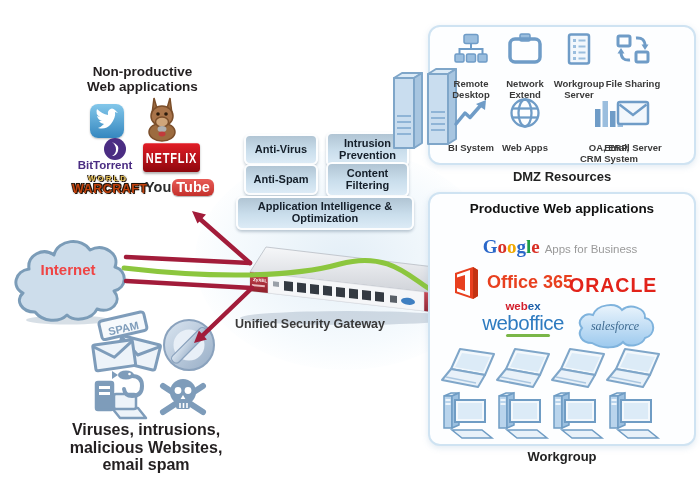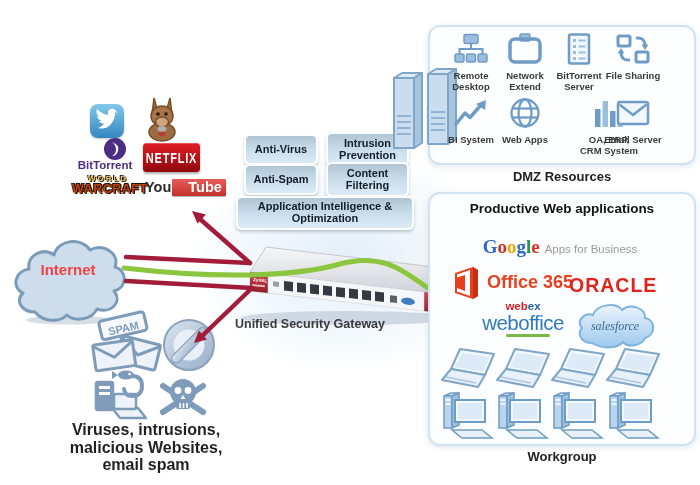--- a/index.html
+++ b/index.html
@@ -29,34 +29,34 @@
         display:flex;align-items:center;justify-content:center;text-align:center;
         font-weight:bold;font-size:11px;line-height:1.08;color:#141e29;}
   .pill1{left:244px;top:134px;width:70px;height:27px;}
   .pill2{left:326px;top:132px;width:79px;height:31px;}
   .pill3{left:244px;top:164px;width:70px;height:27px;}
   .pill4{left:326px;top:162px;width:79px;height:31px;}
   .pill5{left:236px;top:196px;width:174px;height:30px;}
   .pill5 span{display:inline-block;max-width:150px;}
   
   .dmz-cell{position:absolute;width:64px;text-align:center;}
-  .dmz-cell .lbl{margin-top:2px;font-size:9.5px;font-weight:bold;color:#3a3a3a;line-height:1.12;}
+  .dmz-cell .lbl{margin-top:10px;font-size:9.5px;font-weight:bold;color:#3a3a3a;line-height:1.12;}
   
   .tw{left:90px;top:104px;width:34px;height:34px;border-radius:8px;
       background:linear-gradient(180deg,#83c7ea,#3587bf);box-shadow:0 1px 2px rgba(0,0,0,.25);}
   .bt-txt{left:60px;top:159px;width:90px;font-weight:bold;font-size:11.5px;color:#4b2d83;}
   .nflx{left:143px;top:146px;width:57px;height:23px;border-radius:3px;
         background:linear-gradient(180deg,#e21d26,#8f070d);display:flex;align-items:center;justify-content:center;
         color:#fff;font-weight:bold;font-size:11px;letter-spacing:.8px;transform:scaleY(1.25);box-shadow:0 1px 2px rgba(0,0,0,.3);}
   .wow{left:72px;top:175px;width:72px;line-height:1;}
   .wow .w1{font-size:8px;font-weight:bold;letter-spacing:2px;color:#e8c75a;text-shadow:0 0 2px #23150a,1px 1px 0 #23150a,-1px -1px 0 #23150a;text-align:center;}
   .wow .w2{font-size:12.5px;font-weight:bold;letter-spacing:.5px;color:#c2410c;text-shadow:0 0 2px #23150a,1px 1px 0 #23150a,-1px -1px 0 #23150a,1px -1px 0 #23150a;}
   .yt{left:145px;top:179px;font-size:14.5px;font-weight:bold;}
   .yt .you{color:#2b2b2b;}
-  .yt .tube{background:linear-gradient(180deg,#e85c57,var(--youtube-red,#c4302b));color:#fff;border-radius:1px;padding:0 4px 1px 16px;margin-left:1px;box-shadow:0 1px 1px rgba(0,0,0,.3);}
+  .yt .tube{background:linear-gradient(180deg,#e85c57,var(--youtube-red,#c4302b));color:#fff;border-radius:6px;padding:0 4px 1px 4px;margin-left:1px;box-shadow:0 1px 1px rgba(0,0,0,.3);}
   
   .google-row{left:430px;top:236px;width:260px;white-space:nowrap;}
   .google-row .g{font-family:"Liberation Serif",serif;font-size:19px;font-weight:bold;}
   .google-row .suffix{font-size:11.5px;color:#9a9a9a;margin-left:5px;}
   .gl0,.gl3{color:#2a67c9;} .gl1,.gl5{color:#d93025;} .gl2{color:#f0a800;} .gl4{color:#1e9e46;}
   .office-txt{left:487px;top:272px;font-size:18px;font-weight:bold;color:var(--office-orange,#e8401f);}
   .oracle-txt{left:569px;top:274px;font-size:19.5px;font-weight:bold;letter-spacing:1px;color:var(--oracle-red,#e2231a);}
   .webex-blk{left:468px;top:301px;width:110px;text-align:center;line-height:1;}
   .webex-top{font-size:11.5px;font-weight:bold;}
   .webex-top .wxa{color:#d31f2c;} .webex-top .wxb{color:#1c5fa8;}
@@ -66,20 +66,24 @@
   .inet-lbl{left:18px;top:261px;width:100px;font-weight:bold;font-size:15px;color:#ef4444;}
   .threat-line{display:block;}
 </style>
 </head>
 <body>
 
 <div id="canvas">
 
   <div class="abs glow"></div>
 
+  <div class="abs ctr h-np">
+    <div>Non-productive</div>
+    <div>Web applications</div>
+  </div>
 
   <div class="abs tw">
     <svg width="34" height="34" viewBox="0 0 34 34">
       <path fill="#fff" d="M8 24 Q16 26 21 20 Q26 13 25 8 L28 9 L25 6 Q22 3 19 6 Q17 8 18 11 Q12 10 7 5 Q5 10 10 13 L7 12 Q8 16 12 17 L9 17 Q11 20 14 20 Q11 23 8 24 Z"></path>
     </svg>
   </div>
 
   <div class="abs" style="left:140px;top:96px;">
     <svg width="44" height="46" viewBox="0 0 44 46">
       <g stroke="#7b4e2a" stroke-width="1.5">
@@ -328,21 +332,21 @@
           <rect x="12" y="18" width="3" height="3"></rect>
           <rect x="12" y="24" width="3" height="3"></rect>
       </g>
       <g stroke="var(--icon-blue-fill,#9bbede)" stroke-width="2">
         <line x1="17.5" y1="7.5" x2="24.5" y2="7.5"></line>
           <line x1="17.5" y1="13.5" x2="24.5" y2="13.5"></line>
           <line x1="17.5" y1="19.5" x2="24.5" y2="19.5"></line>
           <line x1="17.5" y1="25.5" x2="24.5" y2="25.5"></line>
       </g>
     </svg>
-    <div class="lbl">BitTorrent Server</div>
+    <div class="lbl">Workgroup Server</div>
   </div>
   <div class="dmz-cell" style="left:601px;top:33px;">
     <svg width="36" height="32" viewBox="0 0 36 32">
       <g fill="none" stroke="var(--icon-blue,#6f9cc7)" stroke-width="3">
         <rect x="3" y="3" width="12" height="10" rx="1.5"></rect>
         <rect x="21" y="19" width="12" height="10" rx="1.5"></rect>
         <path d="M21 5 Q30 4 30 13"></path>
         <path d="M15 27 Q6 28 6 19"></path>
       </g>
       <g fill="var(--icon-blue,#6f9cc7)">

